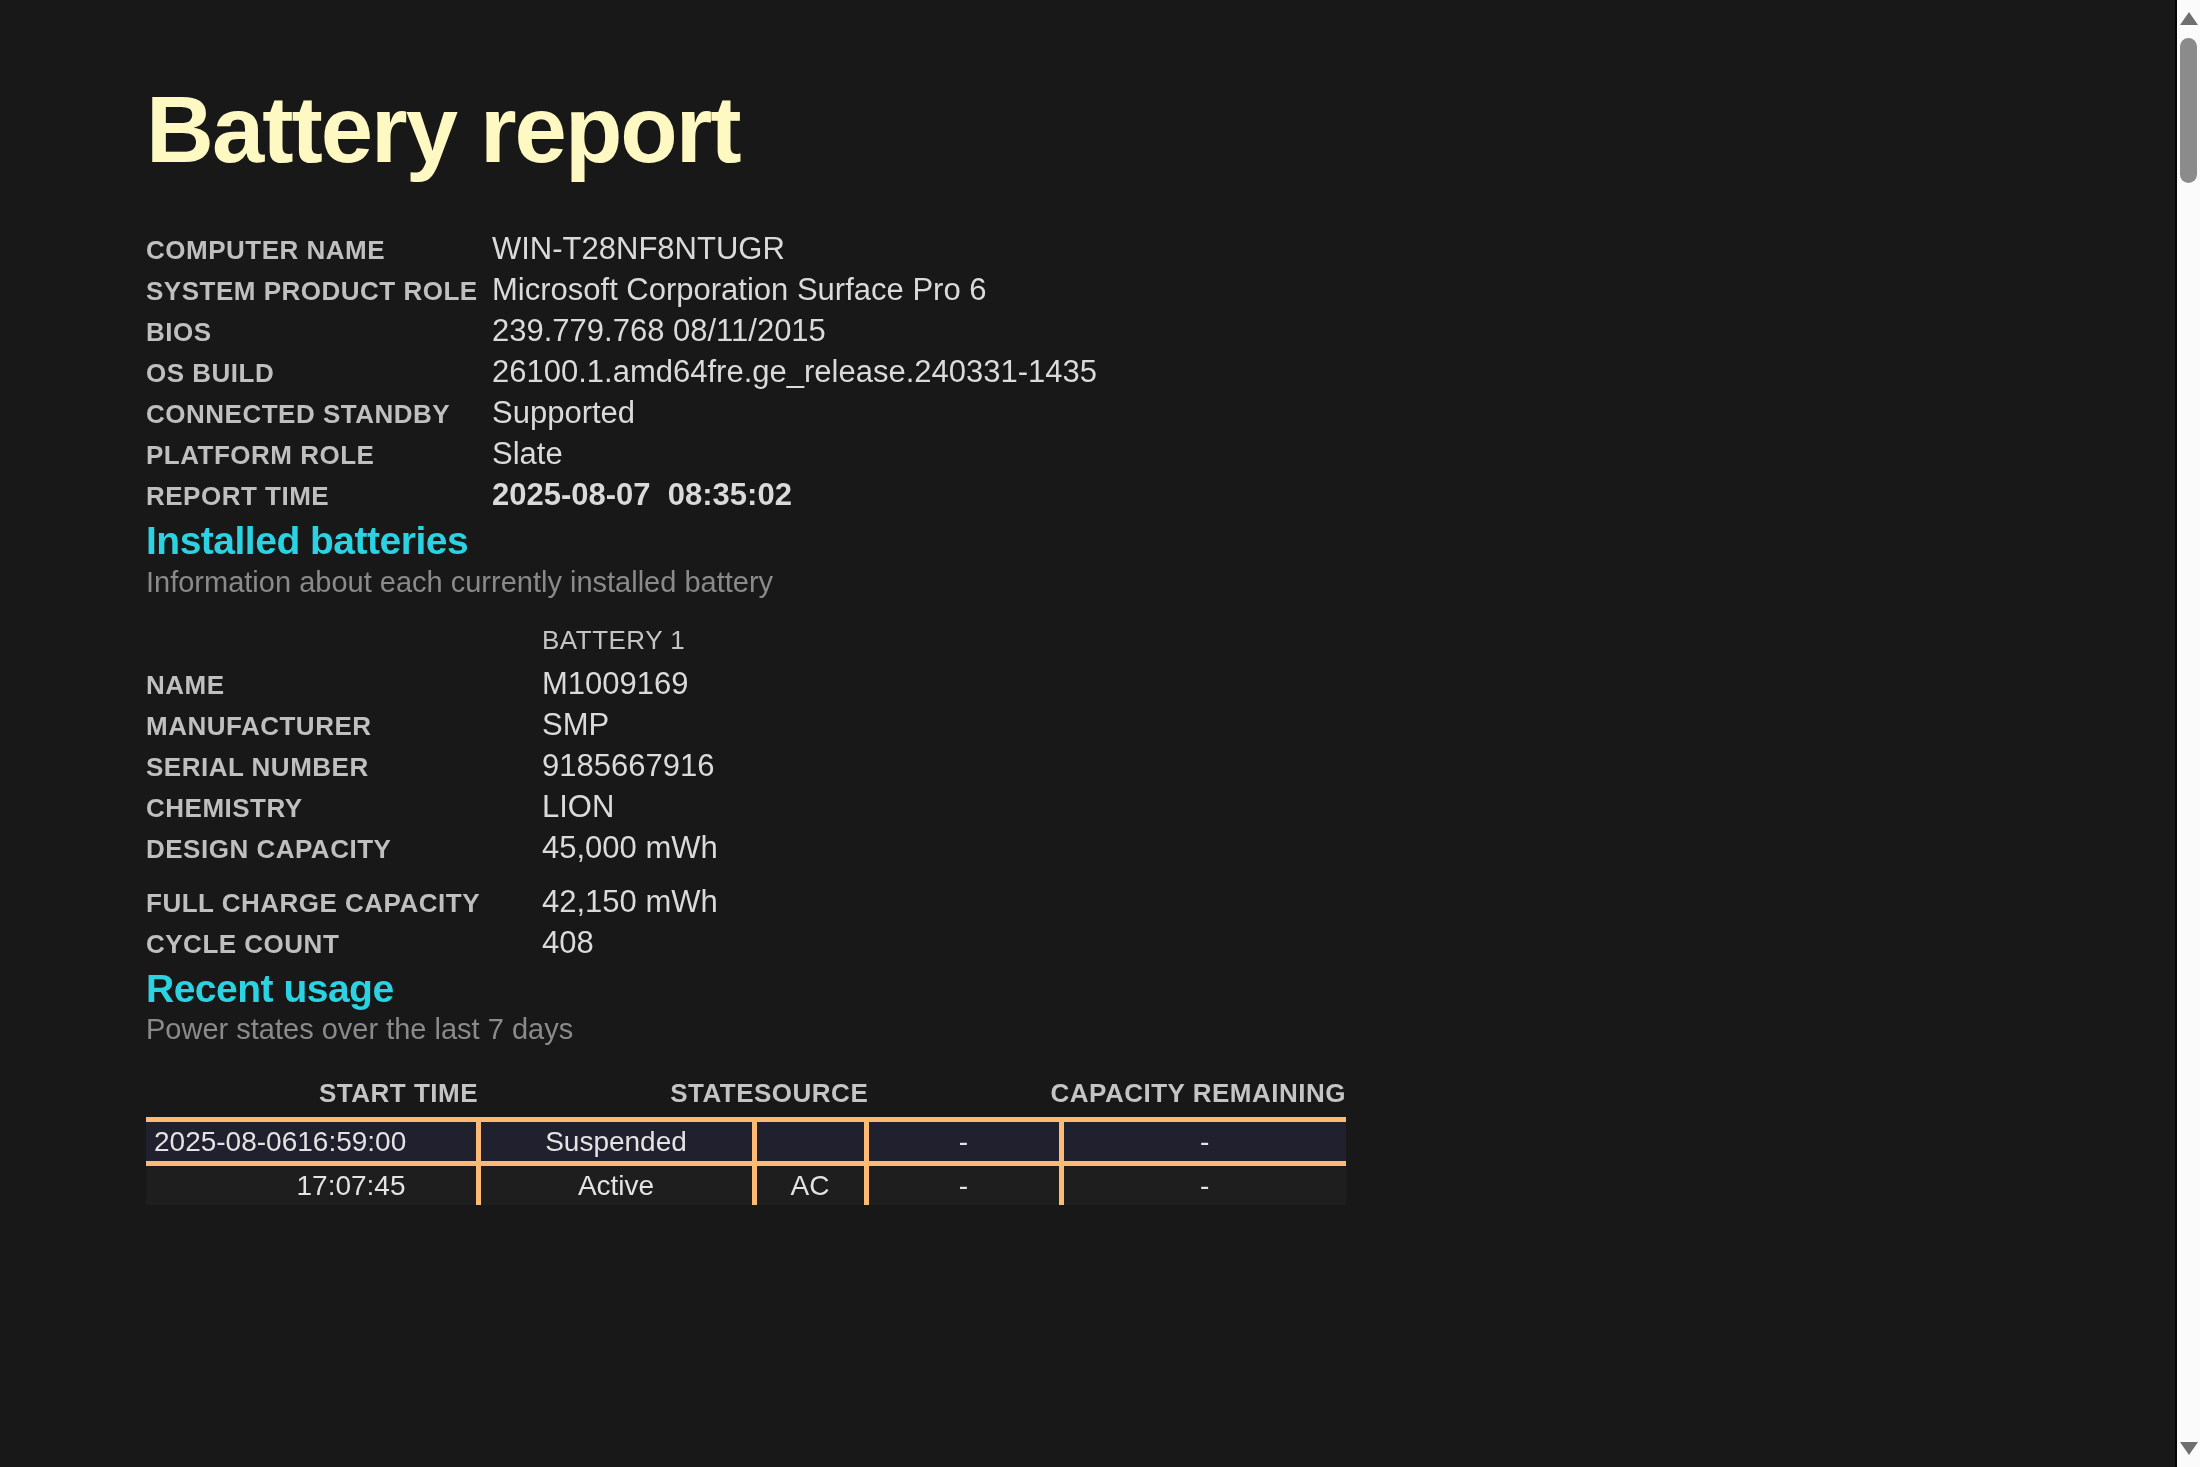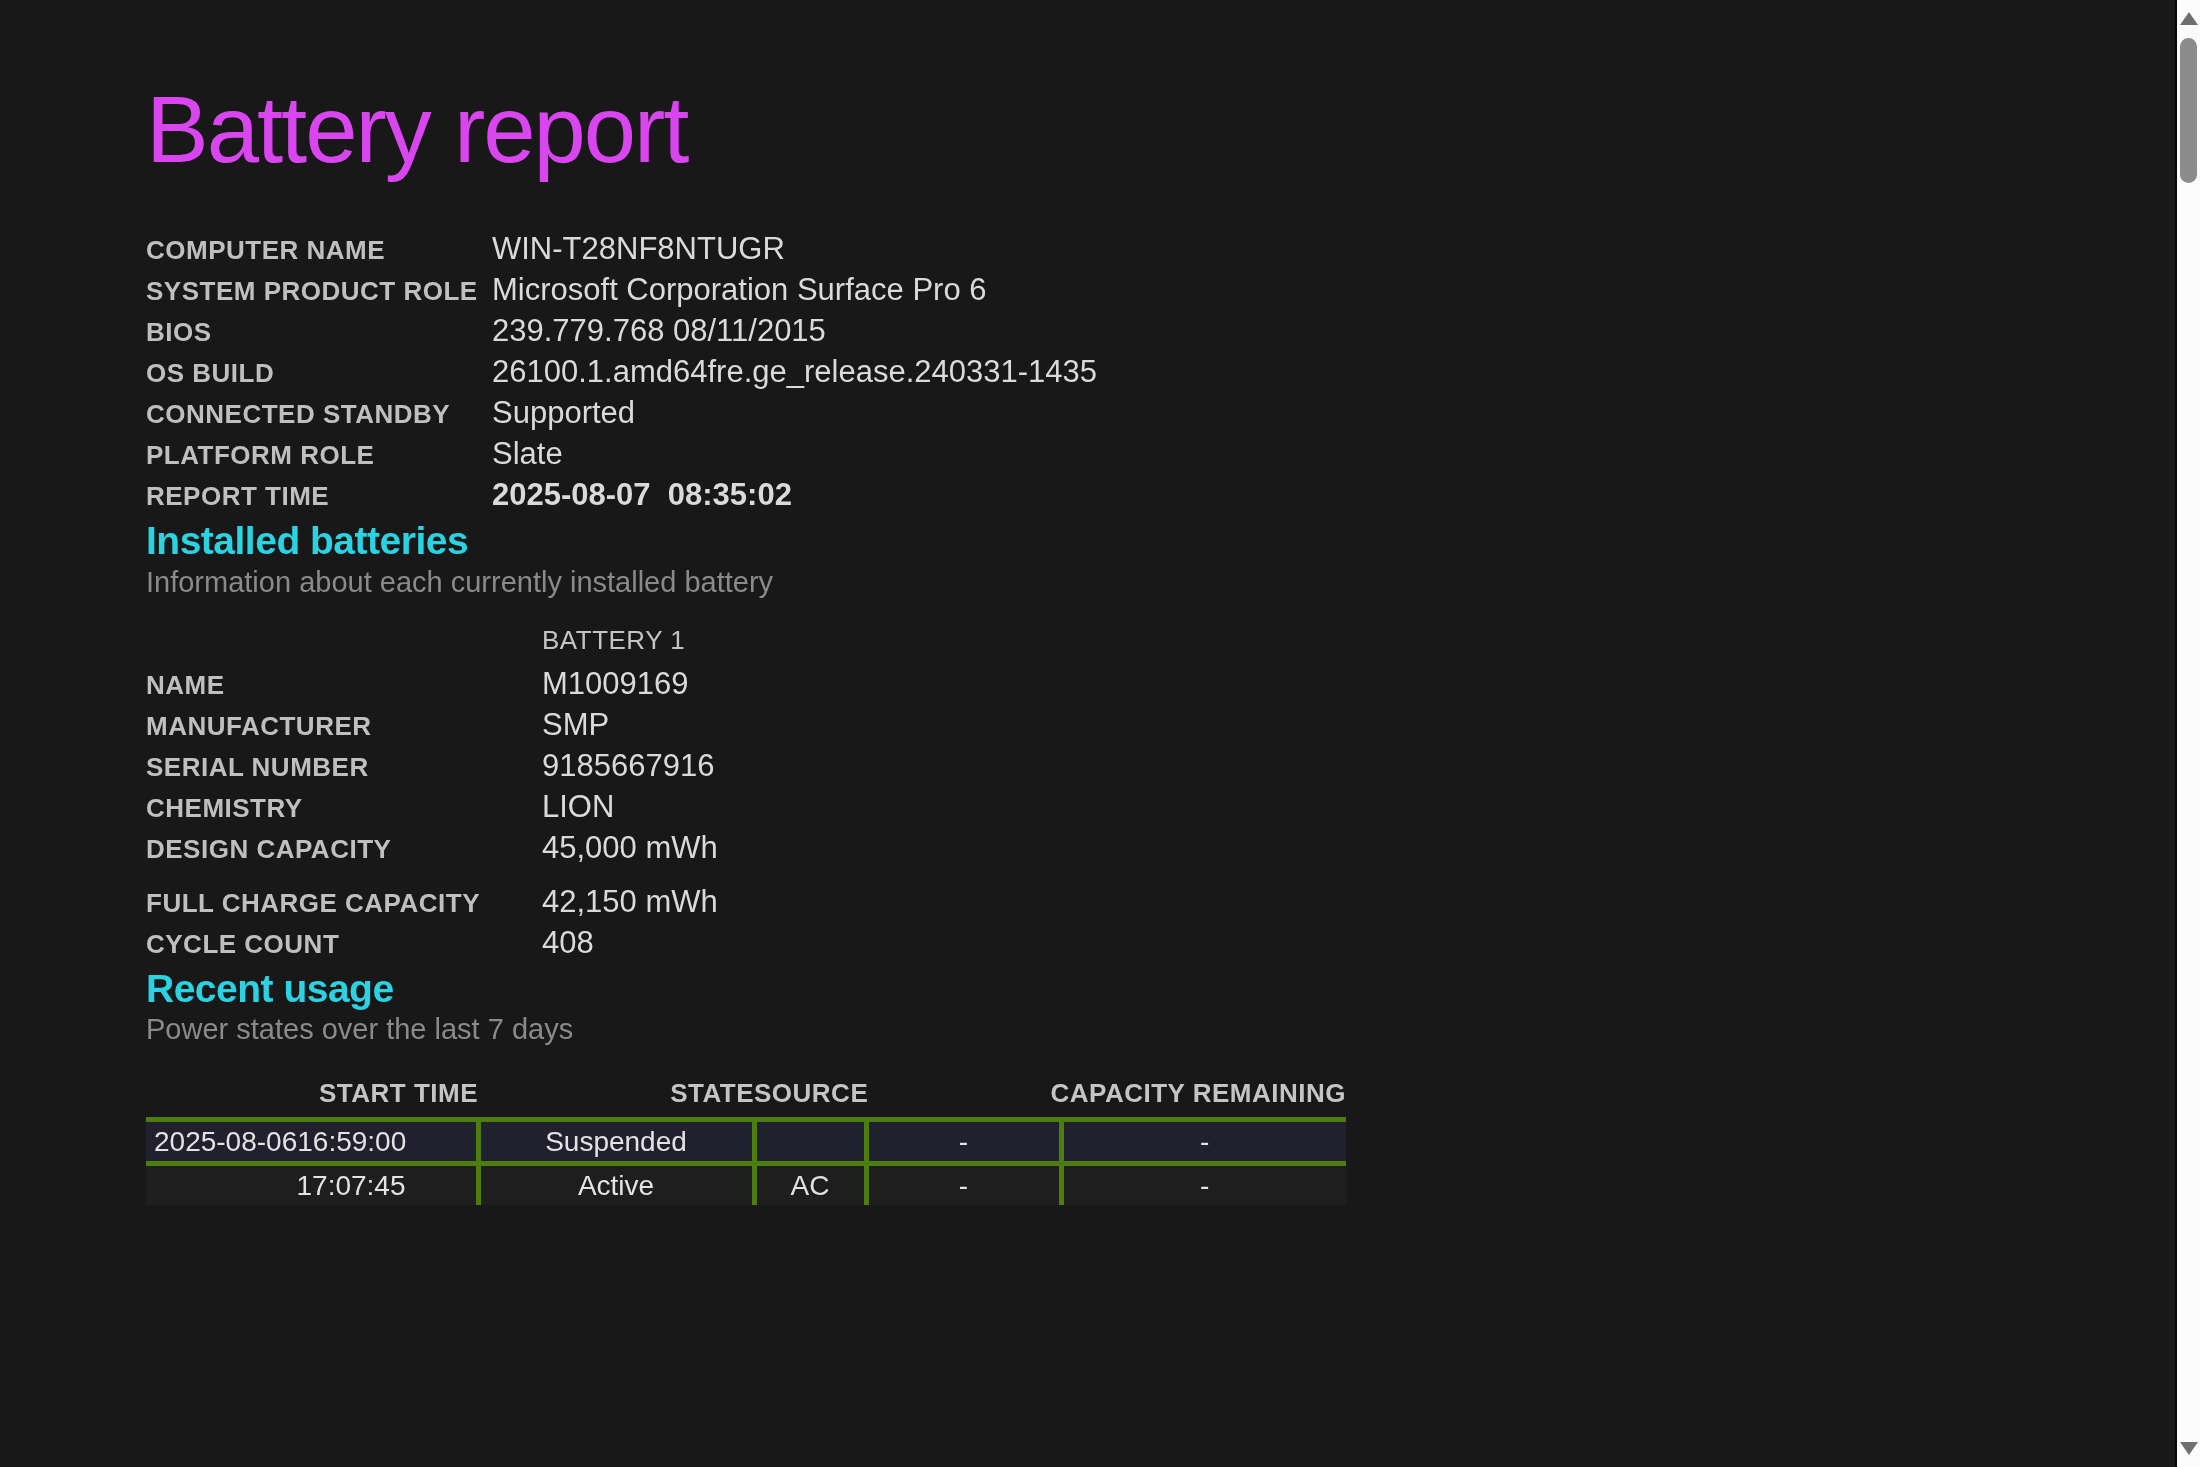--- a/index.html
+++ b/index.html
@@ -7,23 +7,23 @@
     width:2200px; height:1467px; overflow:hidden; position:relative;
     background:#181818;
     font-family:"Liberation Sans","DejaVu Sans",sans-serif;
     color:#dadada;
   }
   .content { position:absolute; left:146px; top:0; width:1980px; }
 
   
   .report-title {
     margin:83px 0 0 0;
-    font-size:94px; font-weight:400; line-height:1;
+    font-size:94px; font-weight:700; line-height:1;
     letter-spacing:-2px;
-    color:#d946ef;
+    color:#fef9c3;
   }
 
   
   .kv { margin-top:54px; }
   .kv-row { display:flex; align-items:baseline; height:41px; }
   .kv-row.gap-above { margin-top:13px; }
   .kv-label {
     flex:none; width:346px;
     font-size:26px; font-weight:700; color:#bfbfbf;
     letter-spacing:0.5px; white-space:pre;
@@ -48,21 +48,21 @@
     margin-top:22px;
     border-collapse:collapse; border-style:hidden;
     table-layout:fixed; width:1200px;
   }
   table.usage th {
     height:40px; padding:0 0 8px 0; vertical-align:bottom;
     font-size:26px; font-weight:700; color:#c4c4c4;
     letter-spacing:0.5px; text-align:right;
   }
   table.usage td {
-    border:5px solid #4d7c0f;
+    border:5px solid #fdba74;
     height:39px; padding:0;
     font-size:28px; color:#e3e3e3;
     text-align:center; vertical-align:middle;
     background:#1e1e1e;
   }
   table.usage tr.row-alt td { background:#20202e; }
   td.start-cell .st-wrap {
     display:flex; justify-content:space-between; align-items:baseline;
     padding:0 70px 0 8px;
   }

